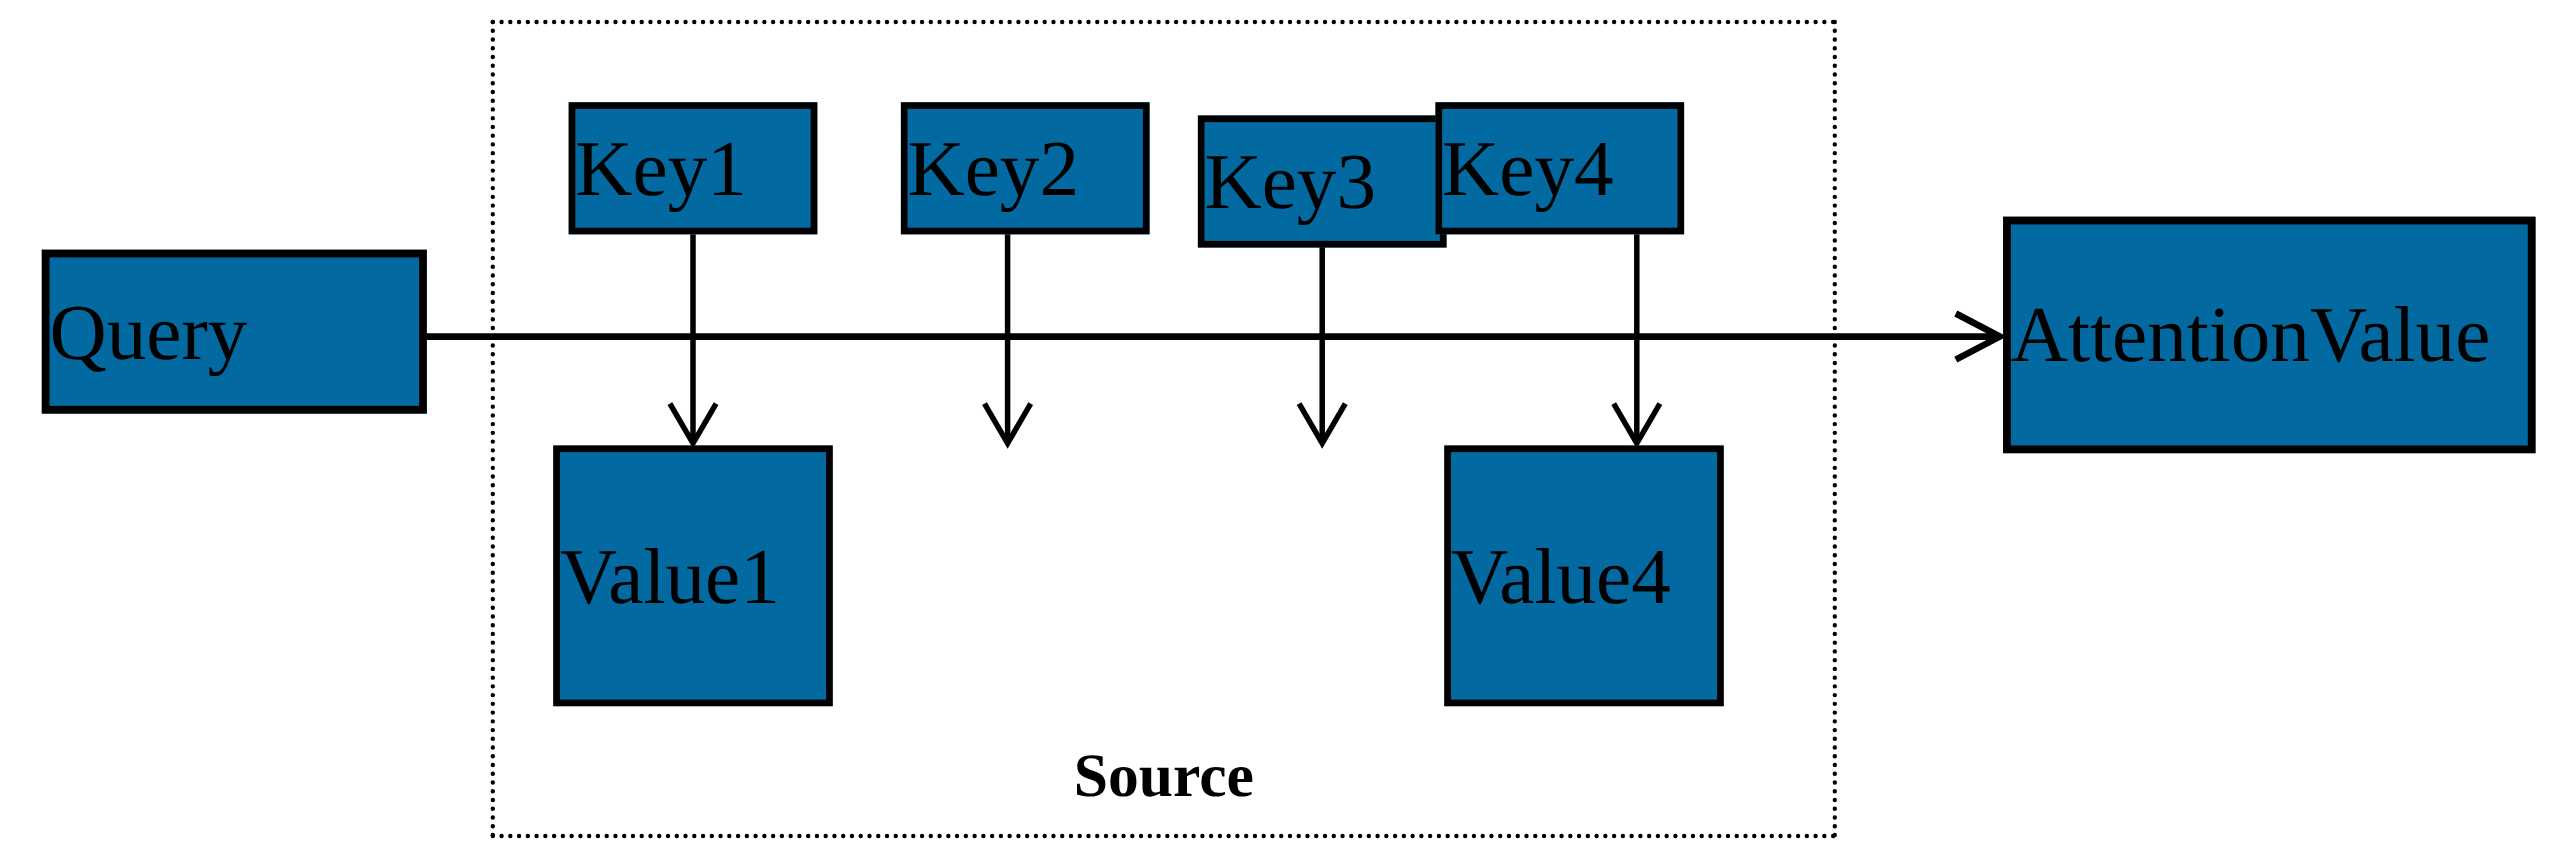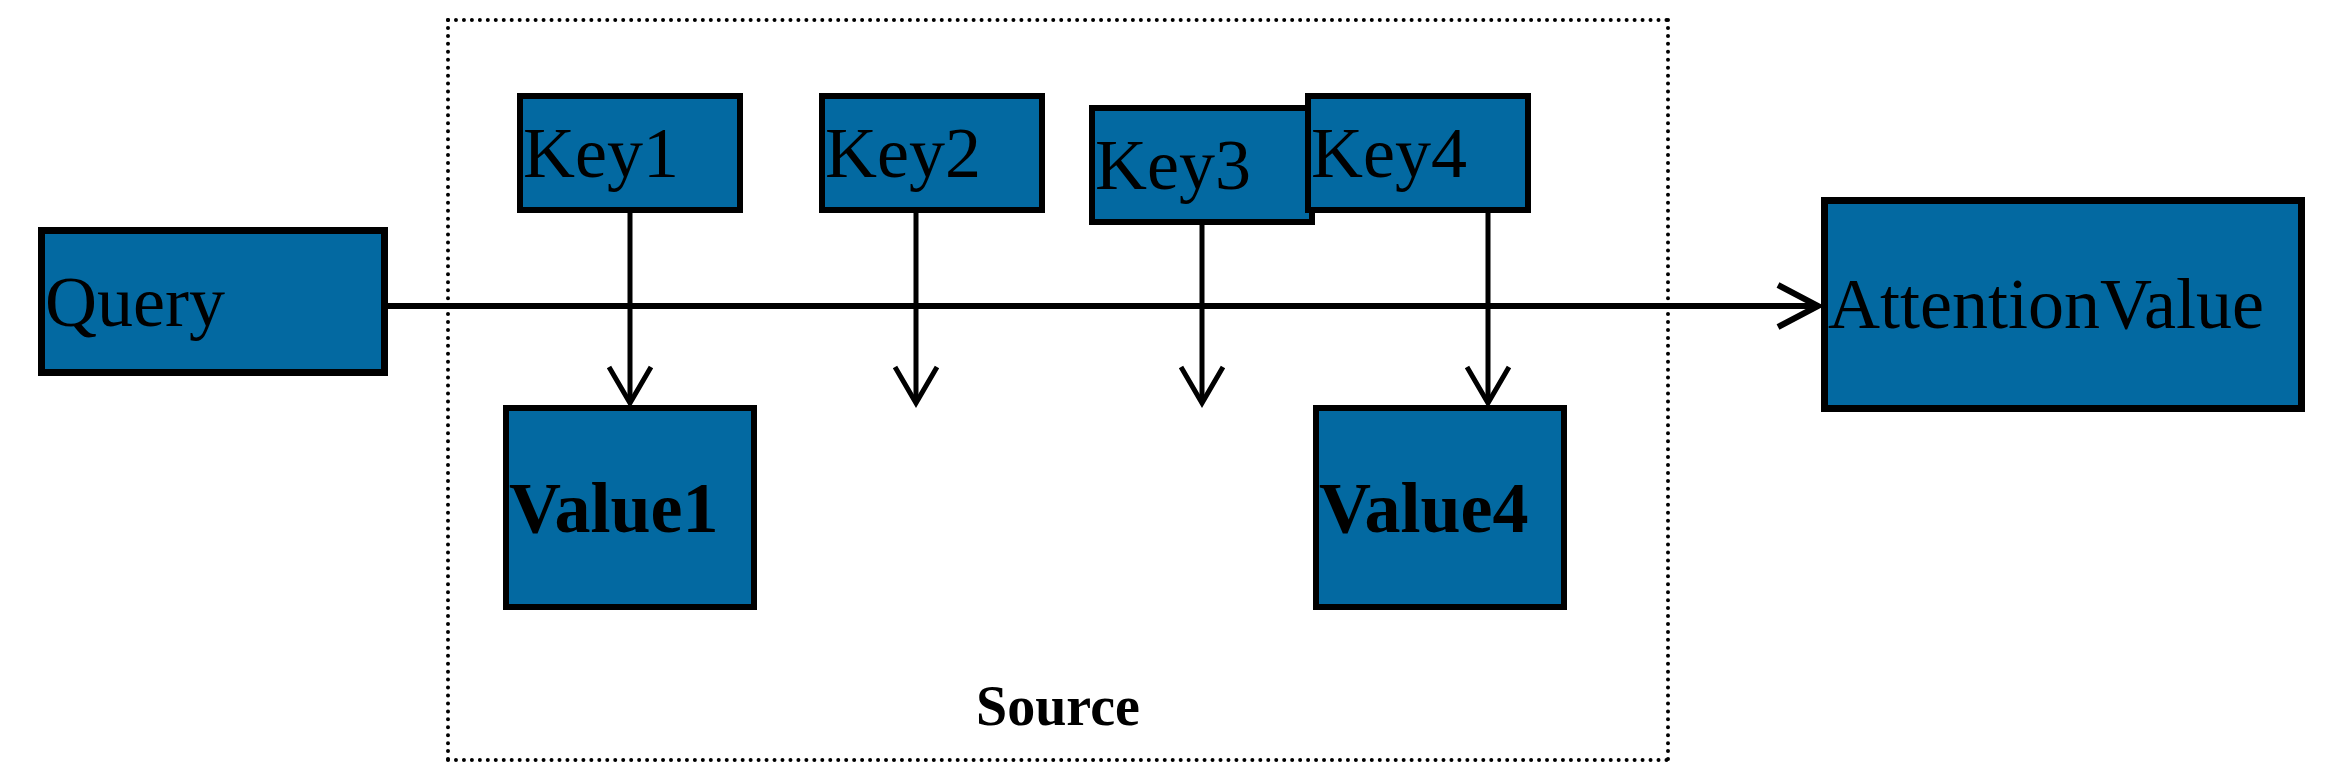--- a/index.html
+++ b/index.html
@@ -55,23 +55,22 @@
     height: 120px;
     border: 6px solid #000000;
   }
   .key-box.k1 { left: 517px; }
   .key-box.k2 { left: 803px; margin-left: 16px; }
   .key-box.k3 { left: 1089px; margin-top: 12px; }
   .key-box.k4 { left: 1305px; }
   .value-box {
     top: 405px;
     width: 254px;
-    height: 205px;
+    height: 237px;
     border: 6px solid #000000;
-    font-weight: bold;
   }
   .value-box.v1 { left: 503px; }
   .value-box.v2 { left: 789px; }
   .value-box.v3 { left: 1075px; }
   .value-box.v4 { left: 1313px; }
   .attention-box {
     left: 1821px;
     top: 197px;
     width: 484px;
     height: 215px;

